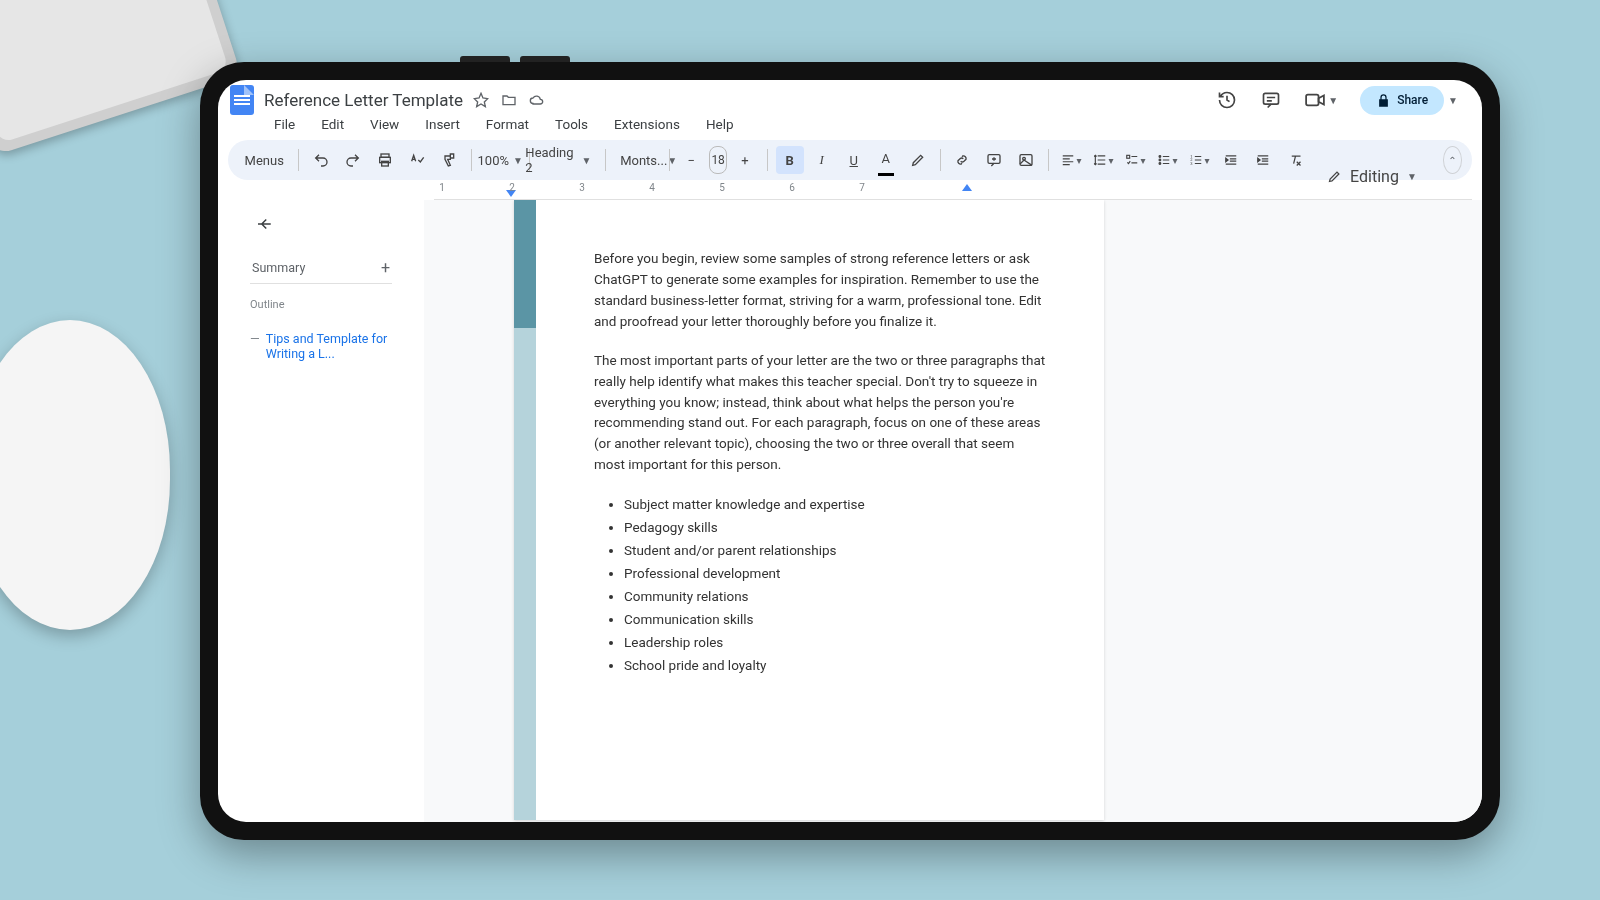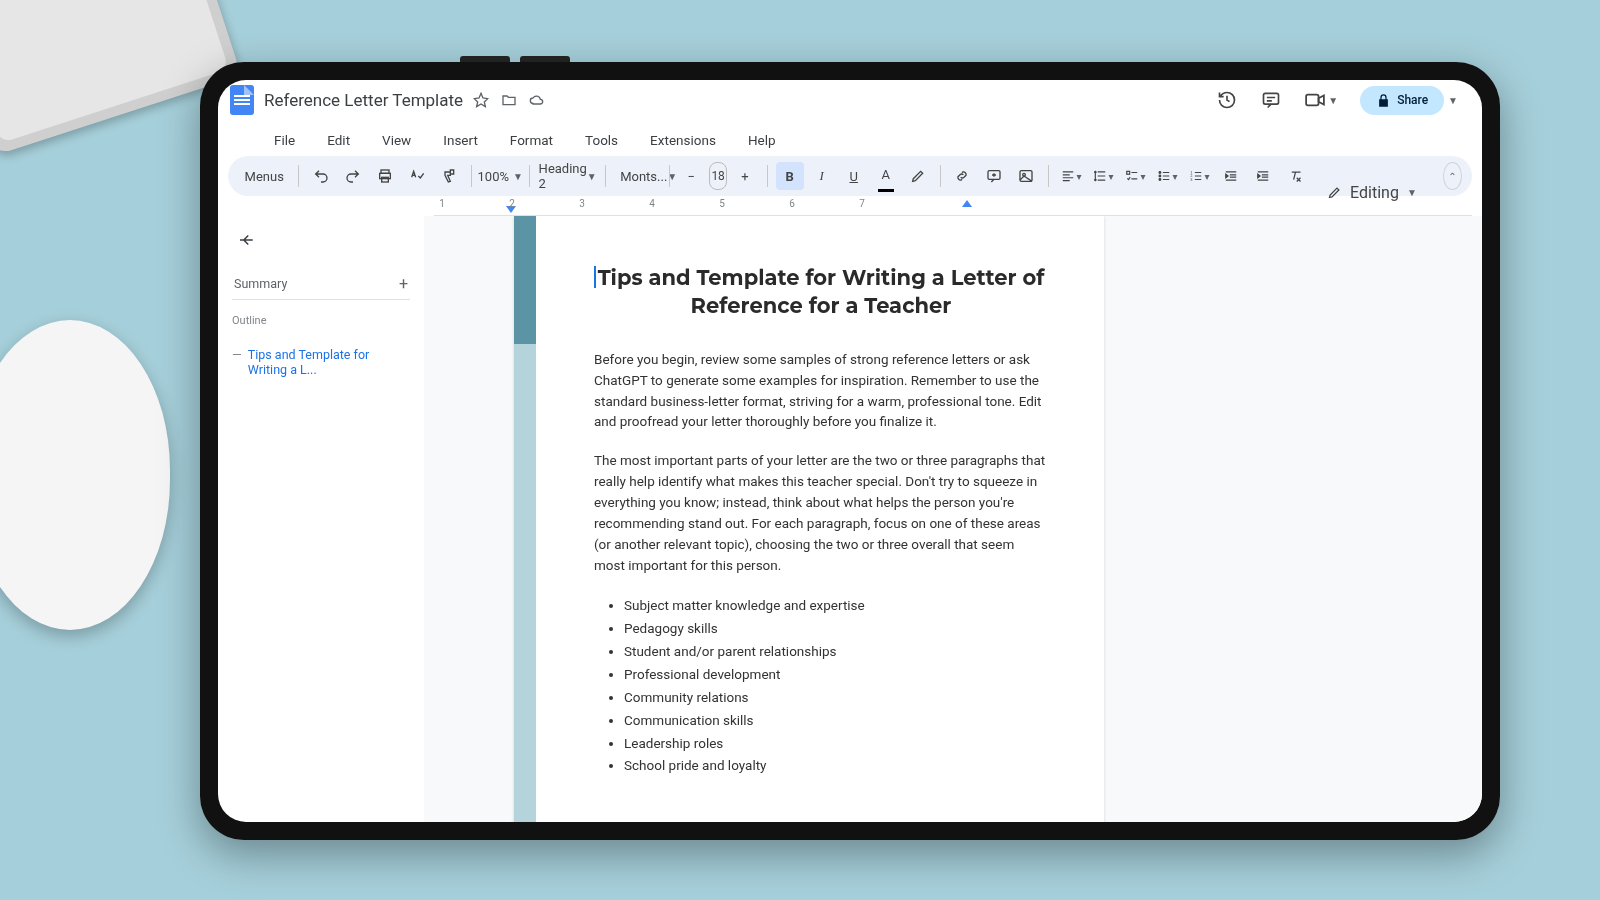--- a/index.html
+++ b/index.html
@@ -52,51 +52,51 @@
   .spacer { flex:1; }
   .hdr-right { display:flex; align-items:center; gap:22px; margin-right:8px; }
   .hdr-ico { width:22px; height:22px; color:#444; cursor:pointer; display:flex; align-items:center; justify-content:center; }
   .meet { display:flex; align-items:center; gap:2px; cursor:pointer; }
   .share-btn {
     display:flex; align-items:center; gap:6px; background:#c3e7ff; color:#001d35;
     padding:7px 16px; border-radius:40px; font-size:12px; font-weight:500; cursor:pointer;
   }
   .share-caret { padding:4px; cursor:pointer; color:#444; }
   
-  .menubar { display:flex; gap:16px; padding:0 12px 6px 48px; font-size:13.5px; color:#3c4043;margin-top:16px; }
+  .menubar { display:flex; gap:10px; padding:0 12px 6px 48px; font-size:13.5px; color:#3c4043; }
   .menubar span { padding:2px 8px; border-radius:4px; cursor:pointer; }
   
   .toolbar {
     margin:0 10px; height:40px; background:#edf2fa; border-radius:24px;
     display:flex; align-items:center; padding:0 10px; gap:4px; color:#444;
   }
   .tb { height:28px; min-width:28px; border-radius:4px; display:flex; align-items:center; justify-content:center; cursor:pointer; font-size:13px; }
   .sep { width:1px; height:22px; background:#c7c7c7; margin:0 4px; }
   .tb.menus { gap:6px; padding:0 6px;justify-content:flex-end; }
   .zoom { padding:0 6px; gap:4px; }
-  .styles-dd { width:84px; justify-content:center; padding:0 6px; }
+  .styles-dd { width:84px; justify-content:flex-end; padding:0 6px;gap:8px; }
   .font-dd { width:64px; justify-content:space-between; padding:0 6px; }
   .fontsize-box { width:26px; height:28px; border:1px solid #bbb; border-radius:8px; font-size:12px; display:flex; align-items:center; justify-content:center; }
   .bold { font-weight:700; background:#d3e3fd; }
   .ital { font-style:italic; font-family:serif; }
   .underl { text-decoration:underline; }
   .txtcolor::after { content:""; display:block; width:16px; height:3px; background:#000; position:relative; top:7px; }
   .txtcolor { flex-direction:column; }
   .editing-dd { display:flex; align-items:center; gap:8px; padding:4px 14px; border-radius:4px; cursor:pointer; margin-left:auto;margin-top:32px; }
   .collapse { width:28px;height:28px;border-radius:50%;border:1px solid #cfd2d6;display:flex;align-items:center;justify-content:center;cursor:pointer;margin-left:8px; }
   .caret { font-size:10px; color:#5f6368; }
   
   .ruler { height:18px; margin:2px 10px 0 216px; position:relative; font-size:10px; color:#80868b; border-bottom:1px solid #e0e0e0; }
   .ruler .num { position:absolute; top:0; transform:translateX(-50%); }
   .ruler .ind { position:absolute; top:8px; width:0;height:0;border-left:5px solid transparent;border-right:5px solid transparent; }
   .ruler .ind.down { border-top:7px solid #4285f4; }
   .ruler .ind.up { border-bottom:7px solid #4285f4; top:2px; }
   
   .workspace { flex:1; display:flex; overflow:hidden; }
-  .sidebar { width:206px; padding:10px 14px; font-size:12.5px; color:#5f6368; }
+  .sidebar { width:206px; padding:10px 32px; font-size:12.5px; color:#5f6368; }
   .back-arrow { width:28px;height:28px;display:flex;align-items:center;justify-content:center;cursor:pointer;border-radius:50%; margin-bottom:14px; }
   .summary-row { display:flex; align-items:center; justify-content:space-between; padding:6px 2px; border-bottom:1px solid #e0e0e0; margin-bottom:14px; }
   .plus-btn { cursor:pointer; font-size:16px; color:#5f6368; }
   .outline-label { font-size:11px; color:#80868b; margin-bottom:20px; }
   .outline-item { display:flex; gap:6px; color:#1a73e8; font-size:12.5px; cursor:pointer; }
   .outline-item .dash { color:#80868b; }
   .canvas { flex:1; background:#f8f9fa; overflow:auto; position:relative; }
   .page {
     width:590px; min-height:620px; background:#fff; margin:0 0 0 90px;
     box-shadow:0 1px 3px rgba(0,0,0,.15); position:relative;
@@ -363,24 +363,20 @@
         <div class="outline-label">Outline</div>
         <div class="outline-item">
           <span class="dash">—</span>
           <span>Tips and Template for Writing a L...</span>
         </div>
       </div>
 
       <div class="canvas">
         <div class="page">
           <div class="page-accent"></div>
-          <h2 class="doc-h2">
-            <span class="cursor-caret"></span>
-            <span>Tips and Template for Writing a Letter of Reference for a Teacher</span>
-          </h2>
           <p class="para">Before you begin, review some samples of strong reference letters or ask ChatGPT to generate some examples for inspiration. Remember to use the standard business-letter format, striving for a warm, professional tone. Edit and proofread your letter thoroughly before you finalize it.</p>
           <p class="para">The most important parts of your letter are the two or three paragraphs that really help identify what makes this teacher special. Don't try to squeeze in everything you know; instead, think about what helps the person you're recommending stand out. For each paragraph, focus on one of these areas (or another relevant topic), choosing the two or three overall that seem most important for this person.</p>
           <ul class="bullets">
             <li>Subject matter knowledge and expertise</li>
             <li>Pedagogy skills</li>
             <li>Student and/or parent relationships</li>
             <li>Professional development</li>
             <li>Community relations</li>
             <li>Communication skills</li>
             <li>Leadership roles</li>

